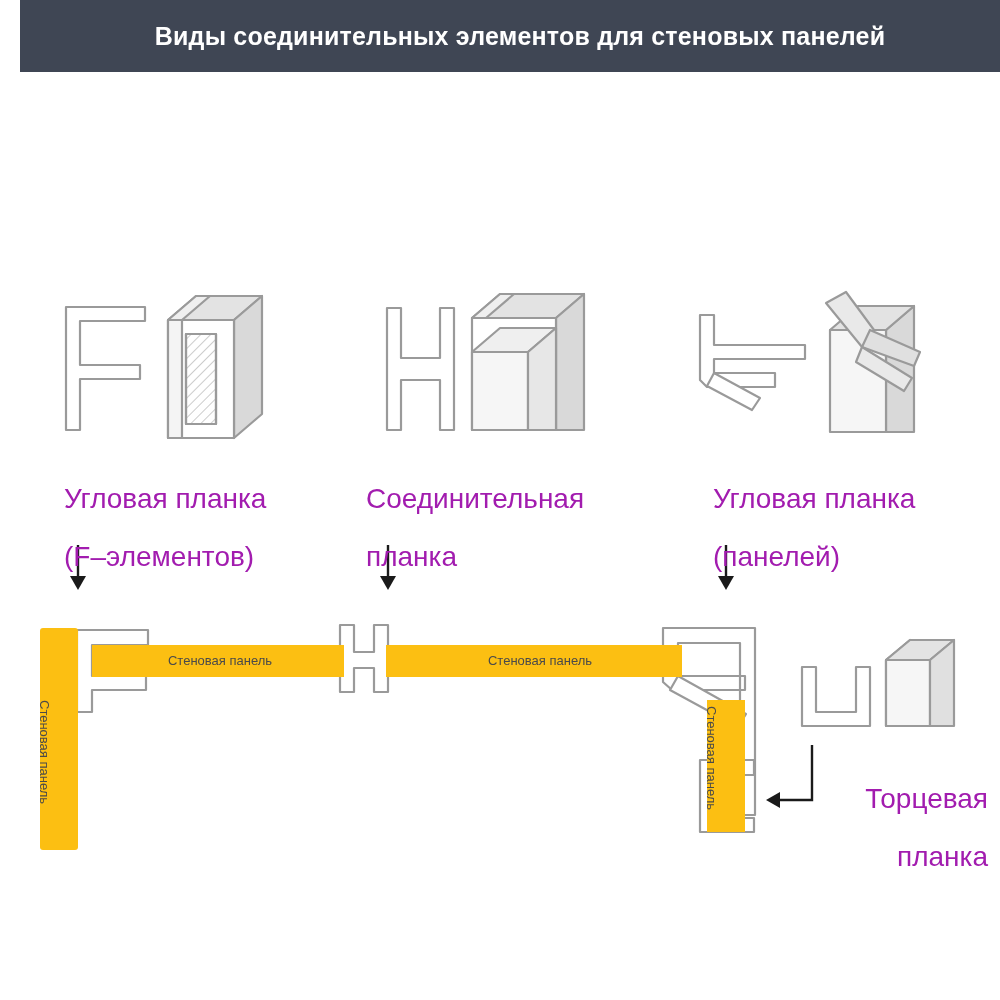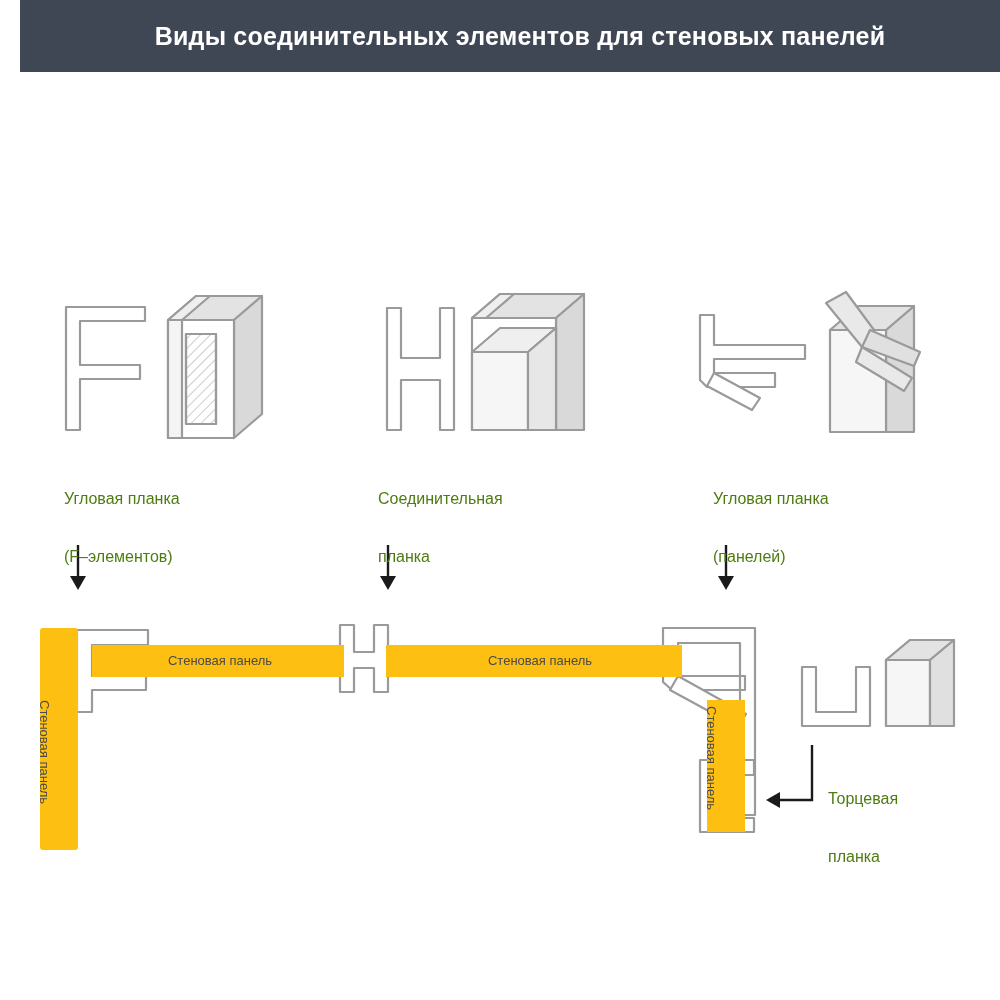--- a/index.html
+++ b/index.html
@@ -44,29 +44,29 @@
   #diagram {
     position: absolute;
     left: 0;
     top: 0;
     width: 1000px;
     height: 1000px;
   }
   
   .caption {
     position: absolute;
-    font-size: 16px;
+    font-size: 28px;
     line-height: 29px;
-    color: #4d7c0f;
+    color: #a21caf;
     white-space: pre-line;
   }
   .cap1 { left: 64px;  top: 455px; width: 280px; }
-  .cap2 { left: 378px; top: 455px; width: 260px; }
+  .cap2 { left: 366px; top: 455px; width: 260px; }
   .cap3 { left: 713px; top: 455px; width: 260px; }
-  .cap4 { left: 828px; top: 755px; width: 160px; }
+  .cap4 { left: 828px; top: 755px; width: 160px; text-align: right; }
 
   .panel-label {
     position: absolute;
     font-size: 13px;
     color: #4a4a4a;
     white-space: nowrap;
   }
   .panel-label.h-label {
     text-align: center;
   }

